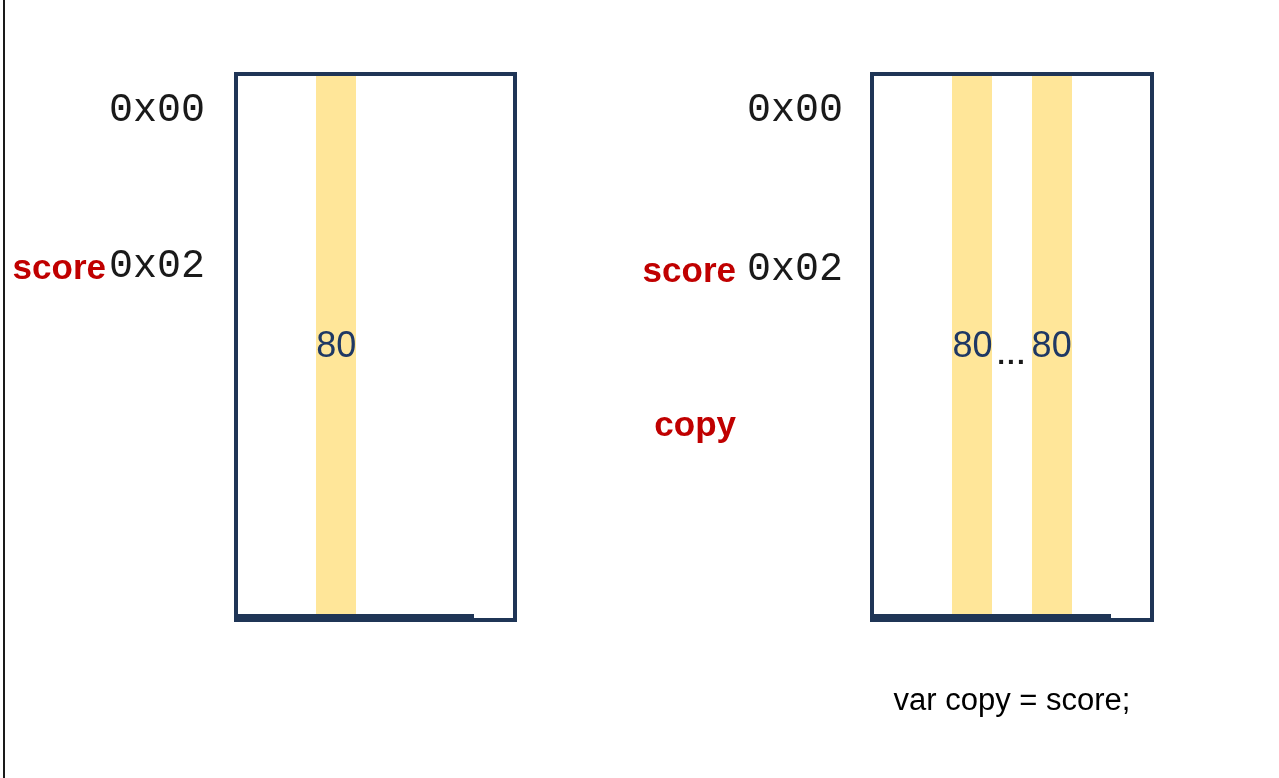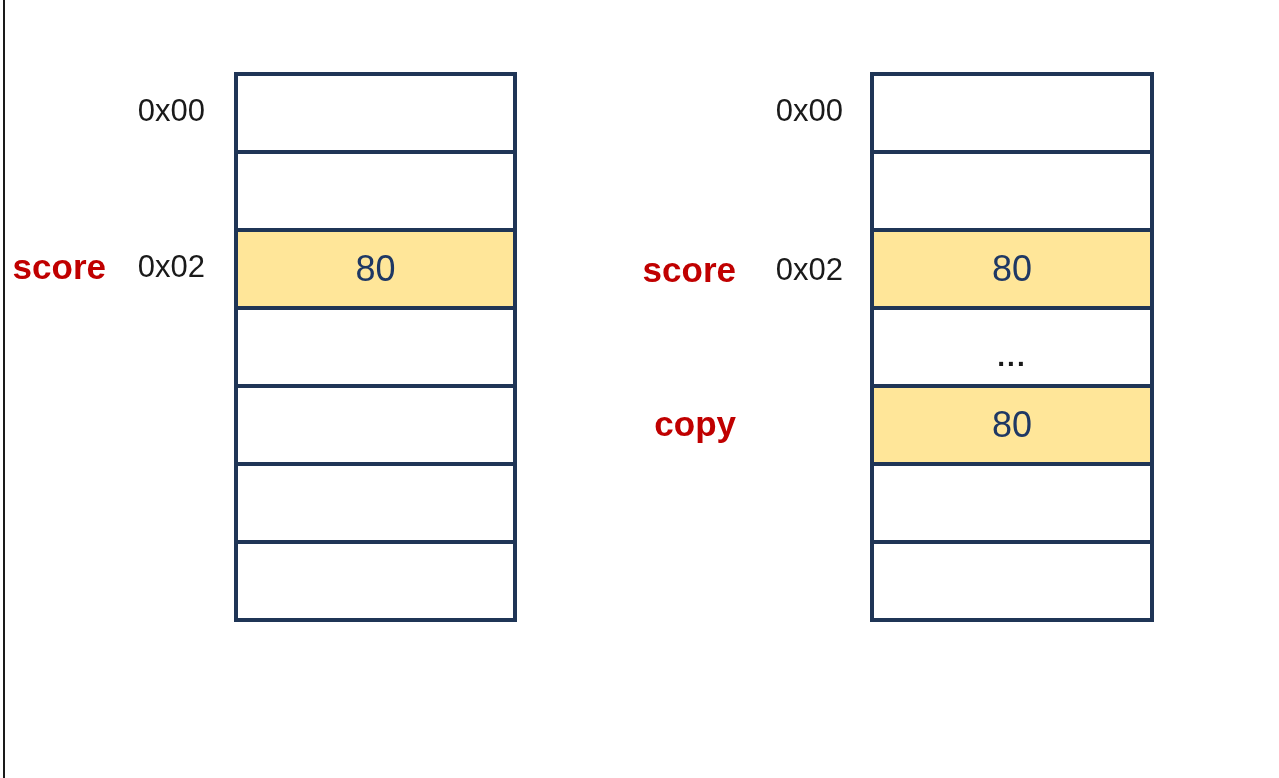--- a/index.html
+++ b/index.html
@@ -18,21 +18,21 @@
     background: #1a1a1a;
   }
   .mem-column {
     position: absolute;
     top: 72px;
     height: 550px;
     box-sizing: border-box;
     border: 4px solid #1f3556;
     background: #ffffff;
     display: flex;
-    flex-direction: column;
+    flex-direction: row;
   }
   .mem-cell {
     flex: 1;
     border-bottom: 4px solid #1f3556;
     display: flex;
     align-items: center;
     justify-content: center;
   }
   .mem-cell:last-child { border-bottom: none; }
   .mem-cell.hl { background: #ffe699; }
@@ -44,23 +44,24 @@
     font-size: 28px;
     font-weight: bold;
     color: #1a1a1a;
     letter-spacing: 2px;
     transform: translateY(10px);
   }
   .addr-label {
     position: absolute;
     height: 38px;
     line-height: 38px;
-    font-size: 31px;
+    font-size: 40px;
     color: #1a1a1a;
     text-align: right;
+    font-family: Liberation Mono, monospace;
   }
   .var-label {
     position: absolute;
     height: 38px;
     line-height: 38px;
     font-size: 35px;
     font-weight: bold;
     color: #c00000;
     text-align: right;
   }
@@ -140,14 +141,15 @@
       <span class="val">80</span>
     </div>
     <div class="mem-cell">
       <span class="val"></span>
     </div>
     <div class="mem-cell">
       <span class="val"></span>
     </div>
   </div>
 
+  <div class="caption" style="left:870px; width:284px;"><span class="kw"></span><span>var copy = score;</span></div>
 
 </div>
 
 </body></html>

